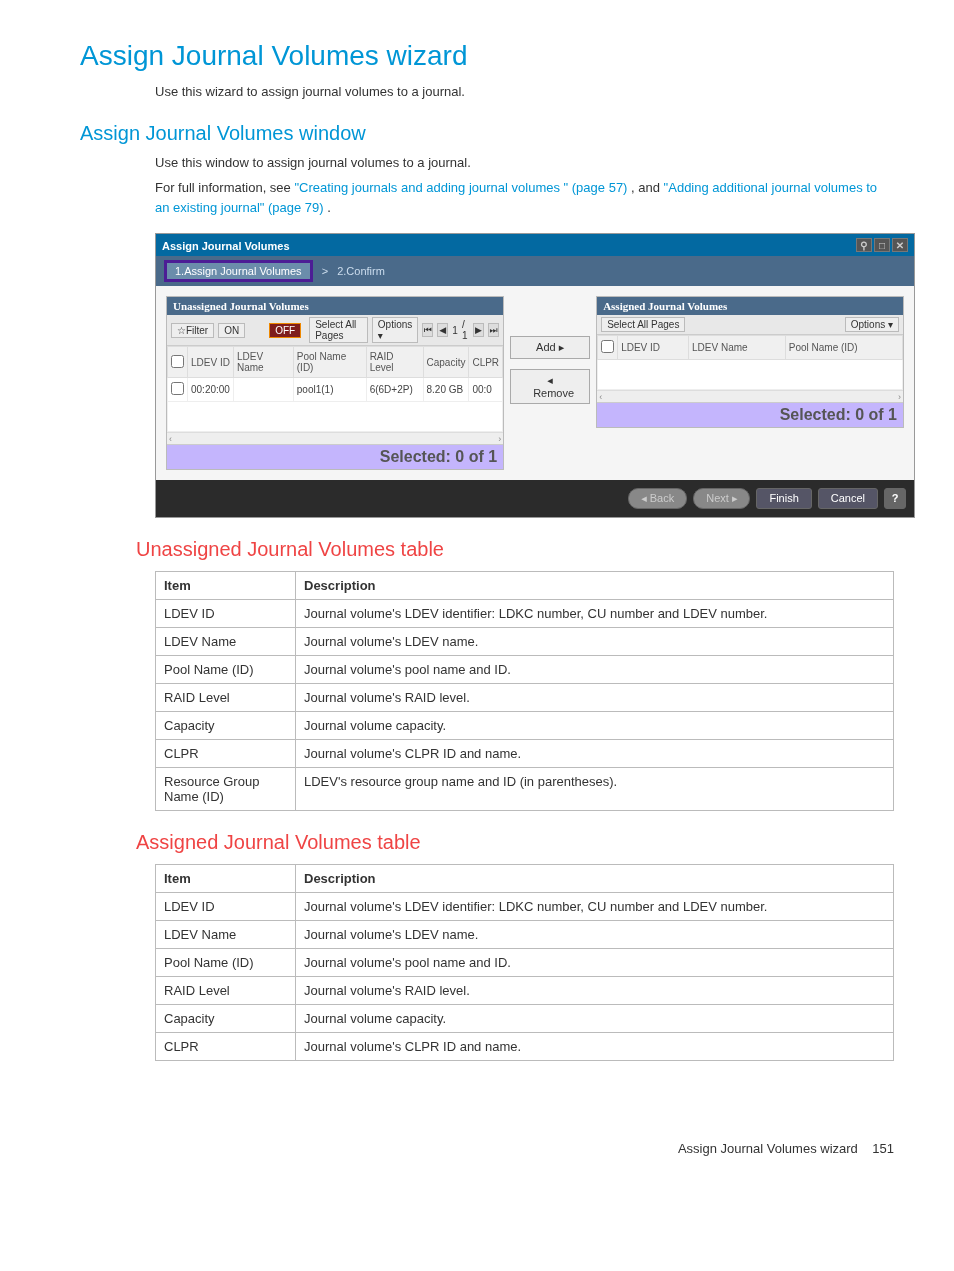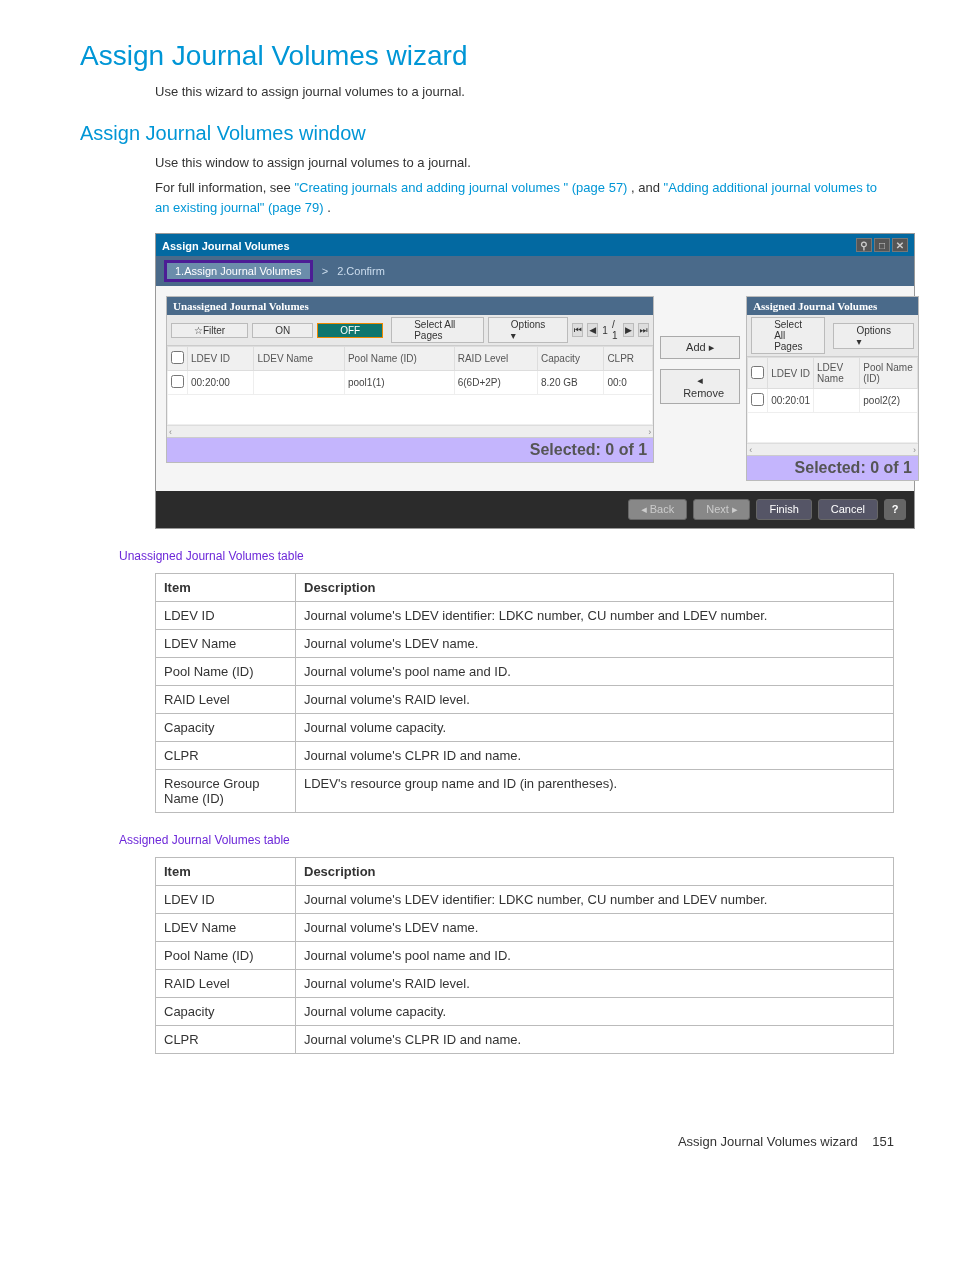--- a/index.html
+++ b/index.html
@@ -17,24 +17,24 @@
     font-weight: normal;
     margin-bottom: 10px;
   }
   h2.section-title {
     color: #0096d6;
     font-size: 20px;
     font-weight: normal;
     margin: 20px 0 8px 0;
   }
   h3.subsection-title {
-    color: #6d28d9;
-    font-size: 12px;
+    color: #ef4444;
+    font-size: 20px;
     font-weight: normal;
-    margin: 20px 0 10px 39px;
+    margin: 20px 0 10px 56px;
   }
   p.body-text {
     margin-left: 75px;
     margin-bottom: 6px;
     line-height: 1.5;
     color: #333;
   }
   a.link { color: #0096d6; text-decoration: none; }
 
   
@@ -107,25 +107,25 @@
     border-bottom: 1px solid #ccc;
     padding: 2px 4px;
     display: flex;
     align-items: center;
     gap: 4px;
     font-size: 10px;
   }
   .tool-btn {
     background: #eee;
     border: 1px solid #bbb;
-    padding: 1px 22px;
+    padding: 1px 5px;
     cursor: pointer;
     font-size: 10px;
   }
-  .tool-btn.on { background: #0f766e; color: #fff; border-color: #e80; }
+  .tool-btn.on { background: #7f1d1d; color: #fff; border-color: #e80; margin-left: 20px; }
   .tool-icon {
     width: 16px; height: 14px;
     background: #ddd; border: 1px solid #bbb;
     display: inline-flex; align-items: center; justify-content: center;
     font-size: 9px; cursor: pointer;
   }
   .panel-table {
     width: 100%;
     border-collapse: collapse;
     font-size: 10px;
@@ -186,21 +186,21 @@
     justify-content: flex-end;
     gap: 6px;
   }
   .wiz-btn {
     padding: 3px 12px;
     border: 1px solid #666;
     font-size: 11px;
     cursor: pointer;
     border-radius: 3px;
   }
-  .wiz-btn.disabled { background: #888; color: #ccc; }
+  .wiz-btn.disabled { background: #888; color: #ccc; border-radius: 10px; }
   .wiz-btn.primary { background: #556; color: #fff; }
   .wiz-btn.help { background: #666; color: #fff; width: 22px; padding: 3px 0; text-align:center; font-weight:bold; }
 
   
   table.desc {
     margin-left: 75px;
     width: calc(100% - 75px);
     border-collapse: collapse;
     font-size: 13px;
   }
@@ -317,26 +317,20 @@
         </div>
         <table class="panel-table">
           <tbody>
               <tr>
             <th class="chk"><input type="checkbox" style=""></th>
             <th>LDEV ID</th>
             <th>LDEV Name</th>
             <th>Pool Name (ID)</th>
           </tr>
           <tr>
-            <td class="chk"><input type="checkbox" style=""></td>
-            <td>00:20:01</td>
-            <td></td>
-            <td>pool2(2)</td>
-          </tr>
-          <tr>
                 <td colspan="4" style="height:30px;"></td>
               </tr>
         </tbody>
           </table>
         <div class="scrollbar-fake">
             <span>‹</span>
             <span>›</span>
           </div>
         <div class="panel-footer">Selected:  0   of  1</div>
       </div>

